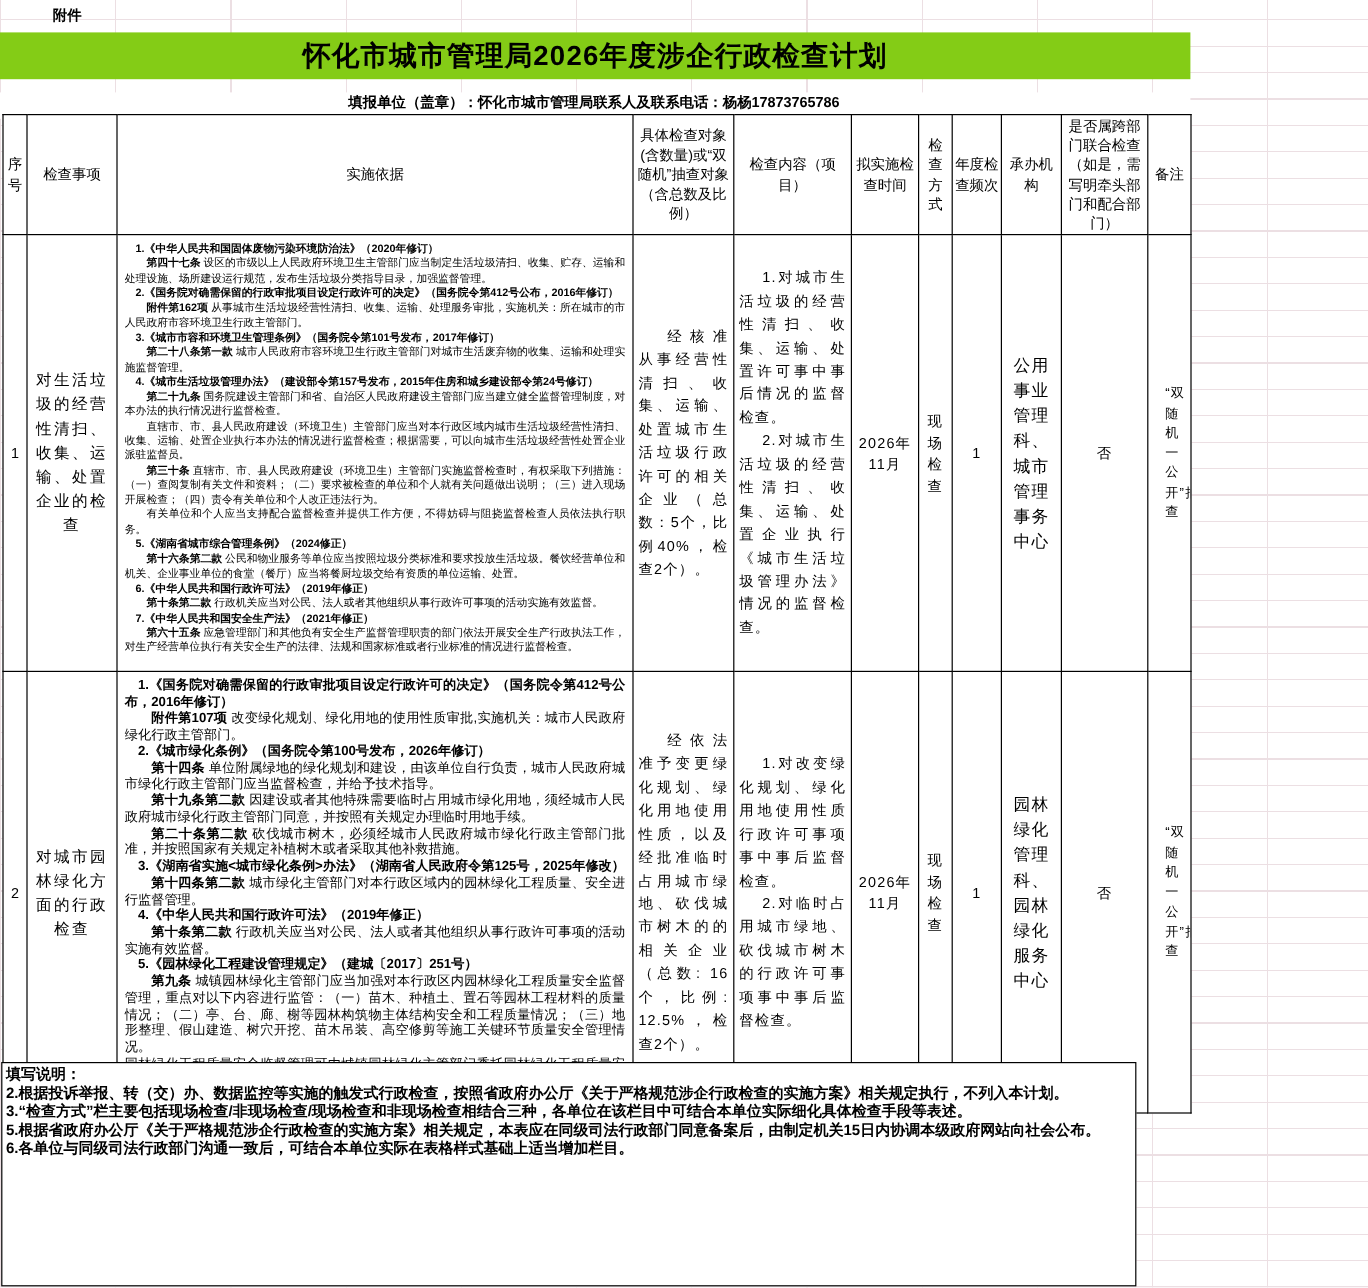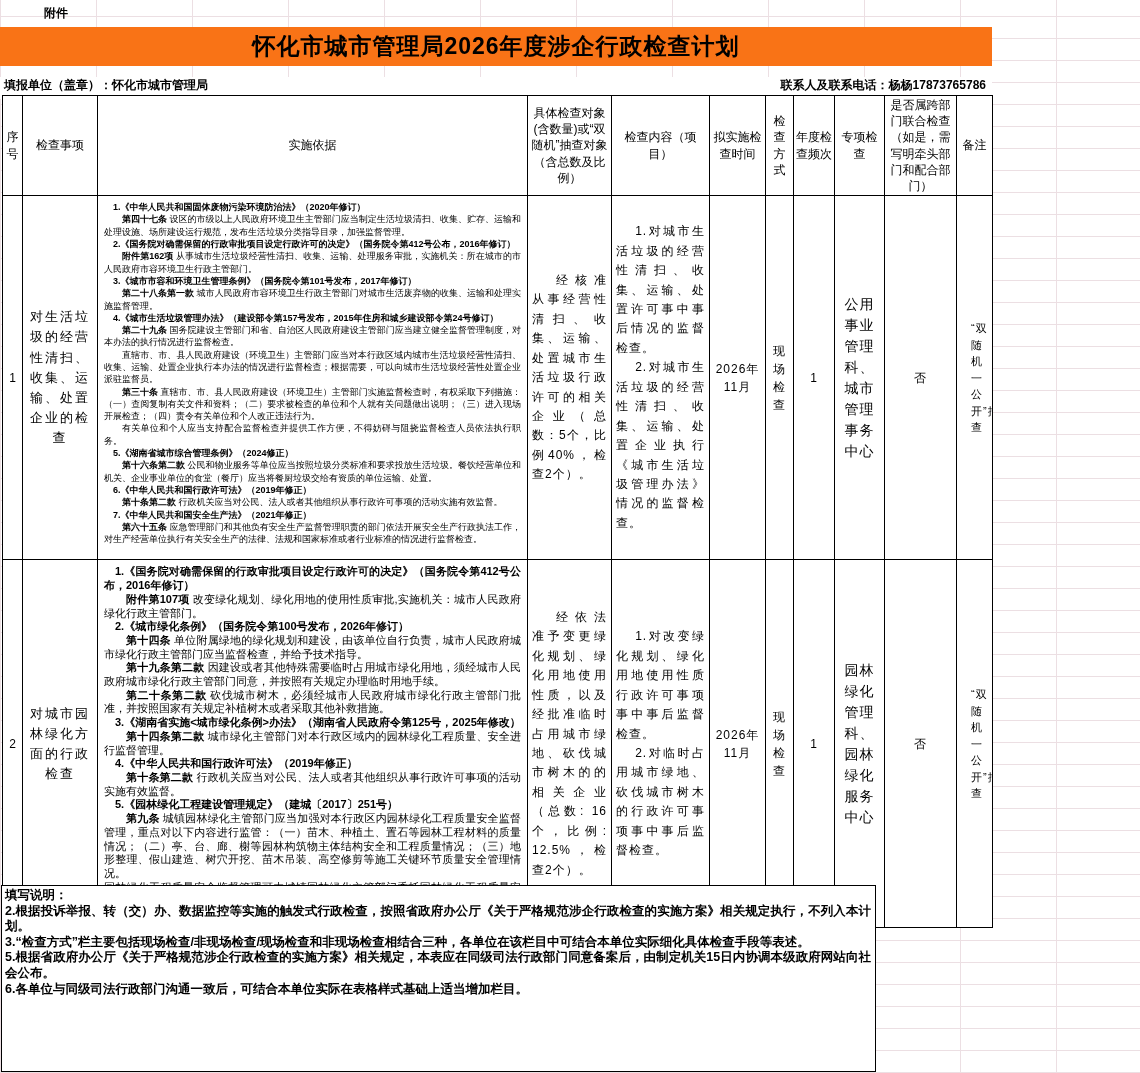--- a/index.html
+++ b/index.html
@@ -9,23 +9,23 @@
     font-family:"Liberation Sans","DejaVu Sans",sans-serif;
   }
   .gridbg{
     position:absolute;inset:0;z-index:0;
     background-image:
       repeating-linear-gradient(90deg,#ecdfe3 0,#ecdfe3 1px,transparent 1px,transparent 96px),
       repeating-linear-gradient(0deg,#ecdfe3 0,#ecdfe3 1px,transparent 1px,transparent 22px);
   }
   .attachment{position:absolute;top:5px;left:4px;z-index:2;font-size:12px;font-weight:bold;margin-left:40px;}
   .doc-title{position:absolute;top:27px;left:0;width:992px;z-index:2;text-align:center;
-    font-size:23px;font-weight:bold;letter-spacing:1px;background:#f97316;padding:4px 0;}
+    font-size:23px;font-weight:bold;letter-spacing:1px;background:#84cc16;padding:4px 0;}
   .subline{position:absolute;top:77px;left:0;width:992px;z-index:2;display:flex;
-    justify-content:space-between;font-size:12px;font-weight:bold;box-sizing:border-box;
+    justify-content:center;font-size:12px;font-weight:bold;box-sizing:border-box;
     padding:0 6px 5px 4px;background:#fff;}
   table.main{position:absolute;top:95px;left:2px;width:990px;z-index:2;background:#fff;
     border-collapse:collapse;table-layout:fixed;}
   table.main th,table.main td{border:1px solid #000;box-sizing:border-box;overflow:hidden;}
   table.main th{font-weight:normal;font-size:12px;line-height:1.35;padding:1px 2px;text-align:center;vertical-align:middle;}
   thead tr{height:75px;}
   tr.r1{height:347px;}
   tr.r2{height:368px;}
   .cell-seq{text-align:center;vertical-align:middle;font-size:12px;}
   .cell-item{text-align:center;vertical-align:middle;font-size:13px;line-height:1.55;letter-spacing:2px;padding:2px 5px;}
@@ -37,21 +37,21 @@
   .ind1{text-indent:1em;}
   .ind2{text-indent:2em;}
   .cell-target,.cell-content{vertical-align:middle;font-size:12px;line-height:1.62;
     letter-spacing:1px;text-align:justify;padding:2px 4px;}
   .cell-target p,.cell-content p{margin:0;text-indent:2em;}
   .cell-content p{text-indent:1.6em;}
   .cell-time,.cell-method,.cell-freq,.cell-org,.cell-joint,.cell-note{
     text-align:center;vertical-align:middle;font-size:12px;line-height:1.5;letter-spacing:1px;padding:1px 2px;}
   .cell-org{font-size:14px;padding:1px 3px;}
   .cell-note{font-size:11px;padding:1px 14px;}
-  .notes{position:absolute;top:885px;left:1px;width:875px;height:187px;z-index:2;
+  .notes{position:absolute;top:885px;left:1px;width:946px;height:187px;z-index:2;
     background:#fff;border:1px solid #000;box-sizing:border-box;overflow:hidden;
     font-size:12.5px;font-weight:bold;line-height:15.6px;padding:2px 4px 0 3px;}
   .notes p{margin:0;text-align:justify;}
 </style>
 </head>
 <body>
 
 <div class="gridbg"></div>
 
 <div class="attachment">附件</div>
@@ -80,21 +80,21 @@
   <thead>
     <tr>
         <th>序号</th>
         <th>检查事项</th>
         <th>实施依据</th>
         <th>具体检查对象(含数量)或“双随机”抽查对象（含总数及比例）</th>
         <th>检查内容（项目）</th>
         <th>拟实施检查时间</th>
         <th>检查方式</th>
         <th>年度检查频次</th>
-        <th>专项检查</th>
+        <th>承办机构</th>
         <th>是否属跨部门联合检查（如是，需写明牵头部门和配合部门）</th>
         <th>备注</th>
       </tr>
   </thead>
   <tbody>
       <tr class="r1">
         <td class="cell-seq">1</td>
         <td class="cell-item">对生活垃圾的经营性清扫、收集、运输、处置企业的检查</td>
         <td class="cell-basis">
           <p class="ind1"><b>1.《中华人民共和国固体废物污染环境防治法》（2020年修订）</b></p>

